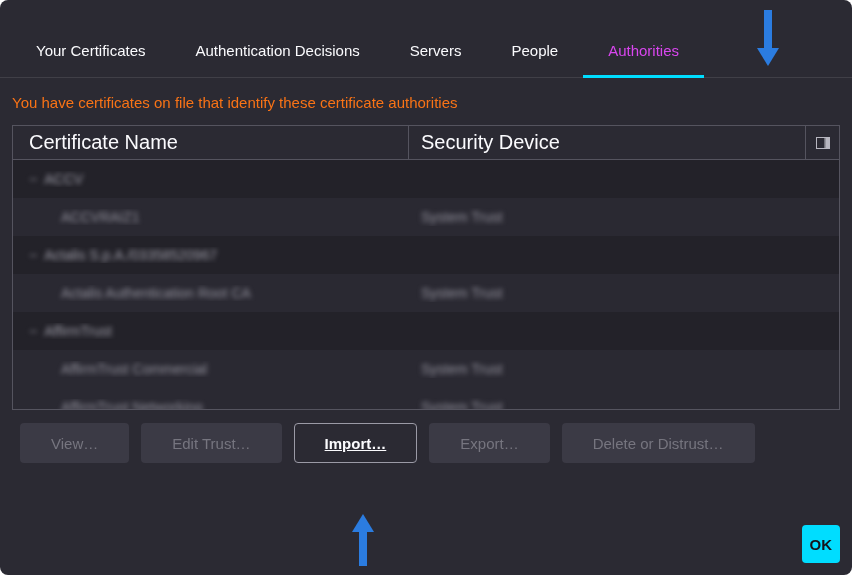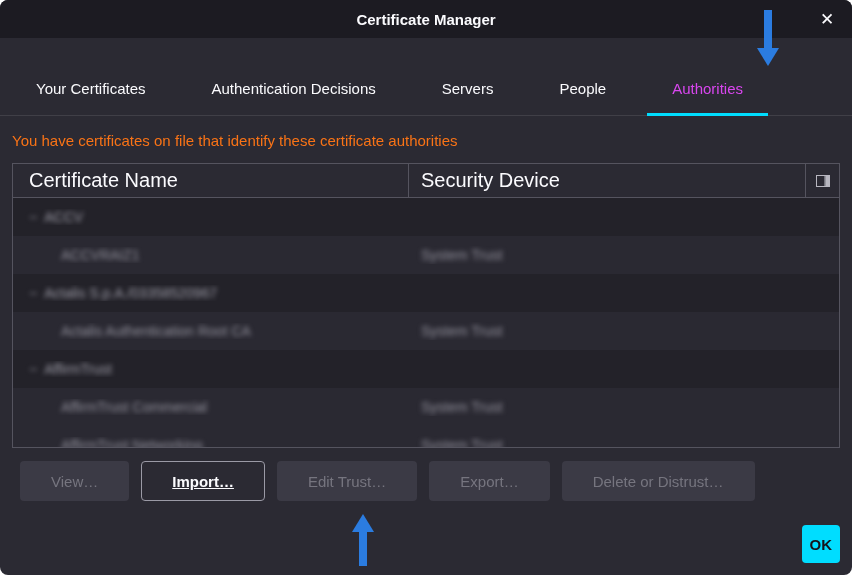--- a/index.html
+++ b/index.html
@@ -32,21 +32,20 @@
     font-size: 17px; color: #fbfbfe;
     cursor: pointer;
   }
   
   .tabs {
     display: flex;
     margin-top: 26px;
     height: 52px;
     padding-left: 11px;
     border-bottom: 1px solid rgba(255,255,255,0.10);
-    gap: 16px;
   }
   .tab {
     padding: 0 25px;
     display: flex; align-items: center;
     font-size: 15px;
     color: #fbfbfe;
     cursor: pointer;
     border-bottom: 3px solid transparent;
     margin-bottom: -1px;
   }
@@ -142,24 +141,20 @@
   
   .arrow { position: absolute; pointer-events: none; }
   .arrow-down { left: 755px; top: 8px; }
   .arrow-up { left: 350px; top: 514px; }
 </style>
 </head>
 <body>
 
 <div class="dialog">
 
-  <div class="titlebar">
-    <span class="title">Certificate Manager</span>
-    <span class="close-btn">✕</span>
-  </div>
 
   <div class="tabs">
     <div class="tab">
       <span>Your Certificates</span>
     </div>
     <div class="tab">
       <span>Authentication Decisions</span>
     </div>
     <div class="tab">
       <span>Servers</span>
@@ -246,22 +241,22 @@
         <span class="cell device">
           <span class="blurred">System Trust</span>
         </span>
       </div>
 
     </div>
   </div>
 
   <div class="button-row">
     <button class="btn">View…</button>
+    <button class="btn">Edit Trust…</button>
     <button class="btn primary-action">Import…</button>
-    <button class="btn">Edit Trust…</button>
     <button class="btn">Export…</button>
     <button class="btn">Delete or Distrust…</button>
   </div>
 
   <button class="ok-btn">OK</button>
 
   <svg class="arrow arrow-down" width="26" height="60" viewBox="0 0 26 60">
     <line x1="13" y1="2" x2="13" y2="42" stroke="#2b7ce0" stroke-width="8"></line>
     <polygon points="2,40 24,40 13,58" fill="#2b7ce0"></polygon>
   </svg>

